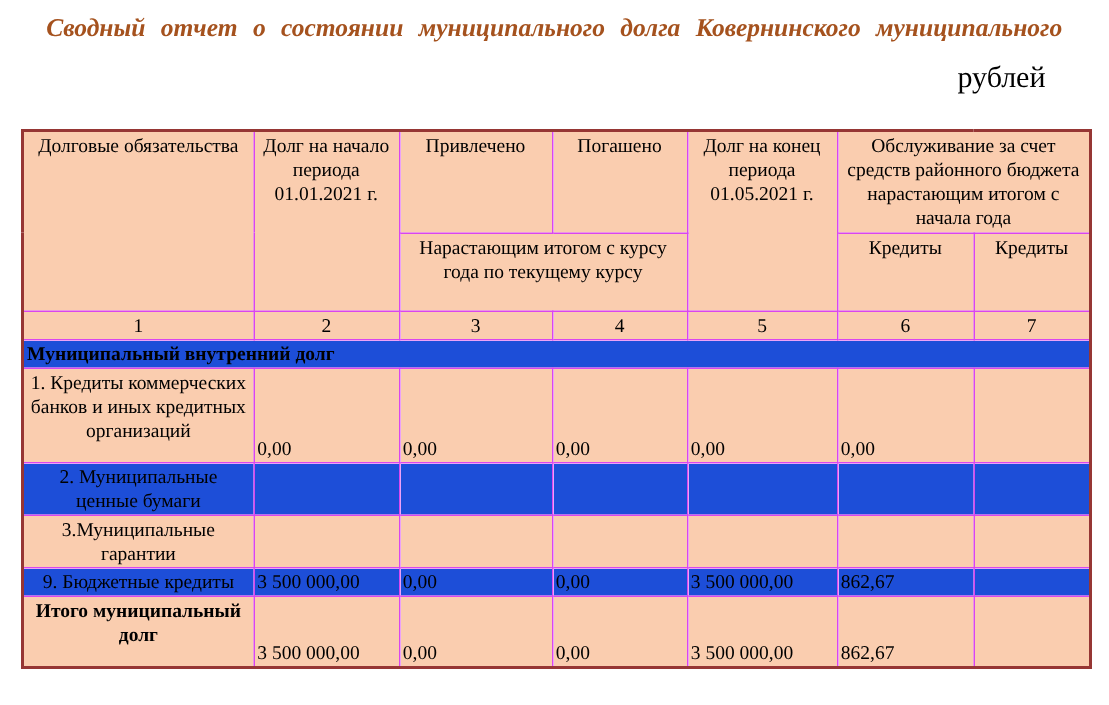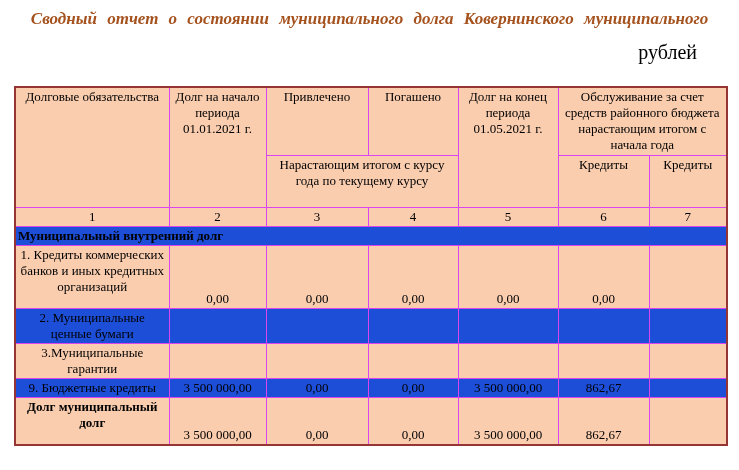--- a/index.html
+++ b/index.html
@@ -61,21 +61,20 @@
     vertical-align: top;
     padding: 0 2px;
     line-height: 15px;
   }
   .label {
     text-align: center;
     vertical-align: top;
     padding-left: 3px;
   }
   .val {
-    text-align: center;
     vertical-align: bottom;
     padding-bottom: 1px;
   }
   .bold { font-weight: bold; }
   .small { font-size: 11px; margin-top: 34px; }
   .section-cell {
     font-weight: bold;
     text-align: left;
     padding-left: 3px;
     vertical-align: middle;
@@ -167,21 +166,21 @@
       <td class="white label">9. Бюджетные кредиты</td>
       <td class="white val">3 500 000,00</td>
       <td class="white val">0,00</td>
       <td class="white val">0,00</td>
       <td class="white val">3 500 000,00</td>
       <td class="white val small">862,67</td>
       <td class="white val"></td>
     </tr>
 
     <tr style="height:48px">
-      <td class="shade label bold">Долг муниципальный долг</td>
+      <td class="shade label bold">Итого муниципальный долг</td>
       <td class="shade val">3 500 000,00</td>
       <td class="shade val">0,00</td>
       <td class="shade val">0,00</td>
       <td class="shade val">3 500 000,00</td>
       <td class="shade val small">862,67</td>
       <td class="shade val"></td>
     </tr>
   </tbody>
     </table>
 

